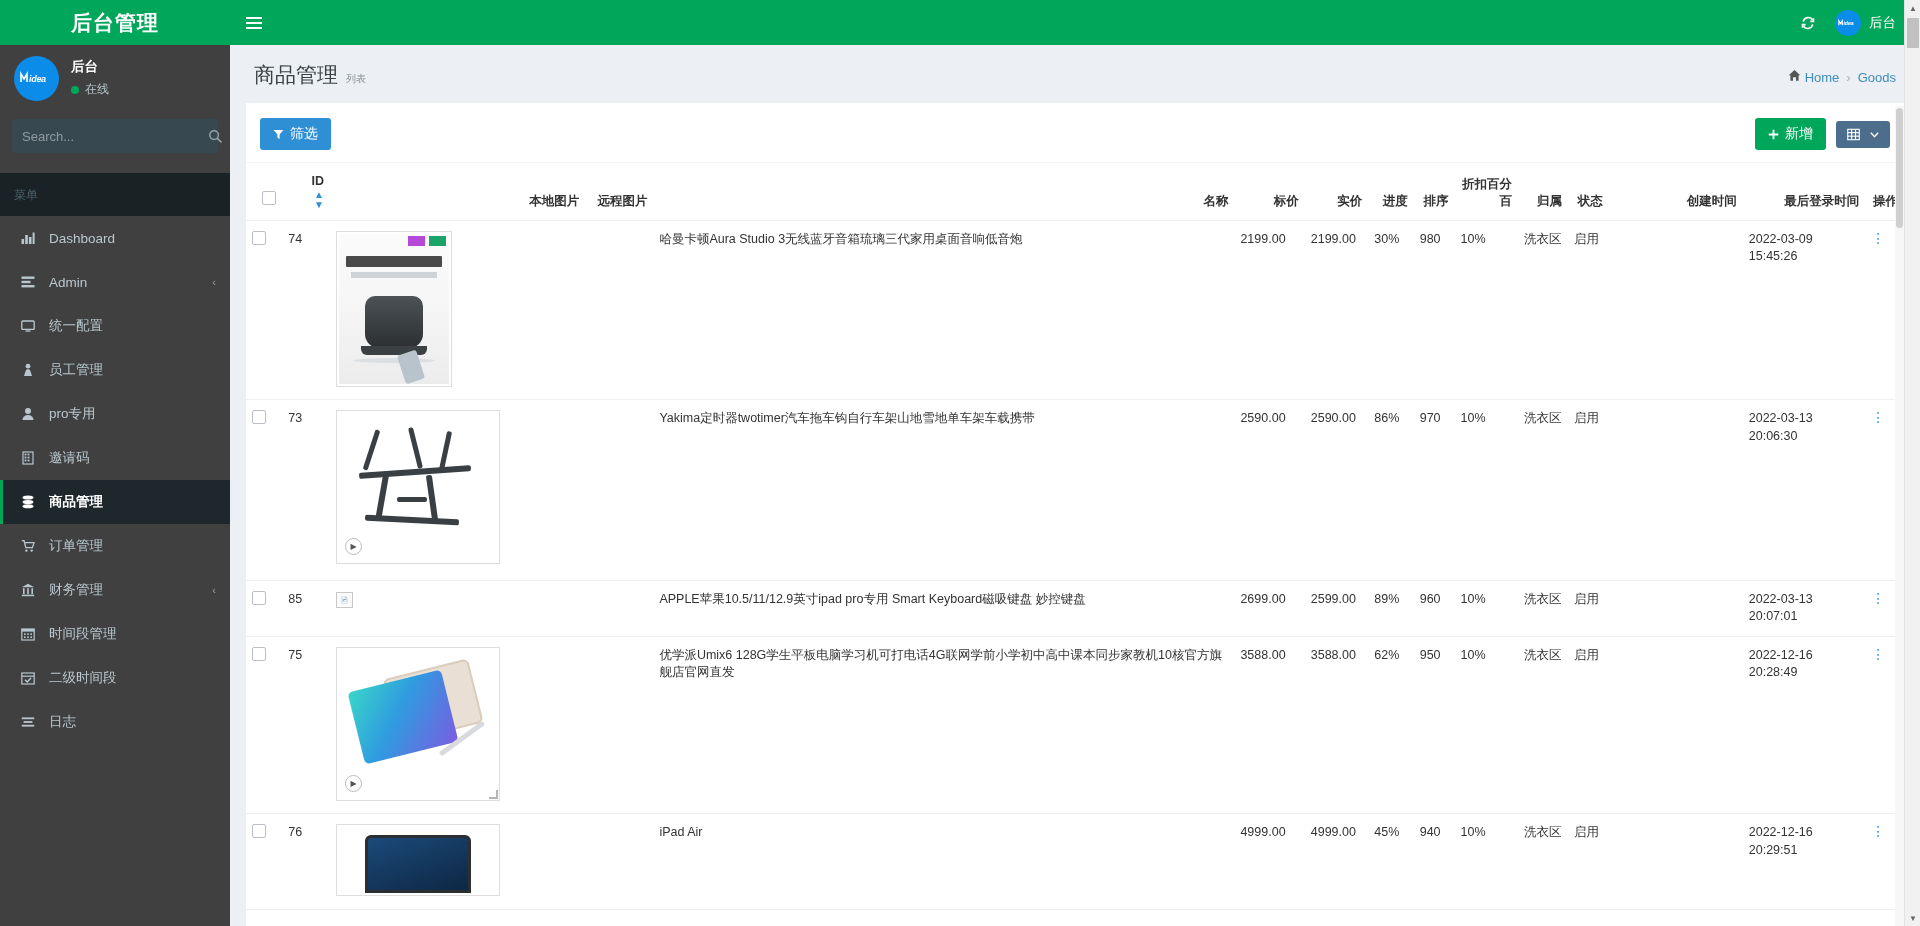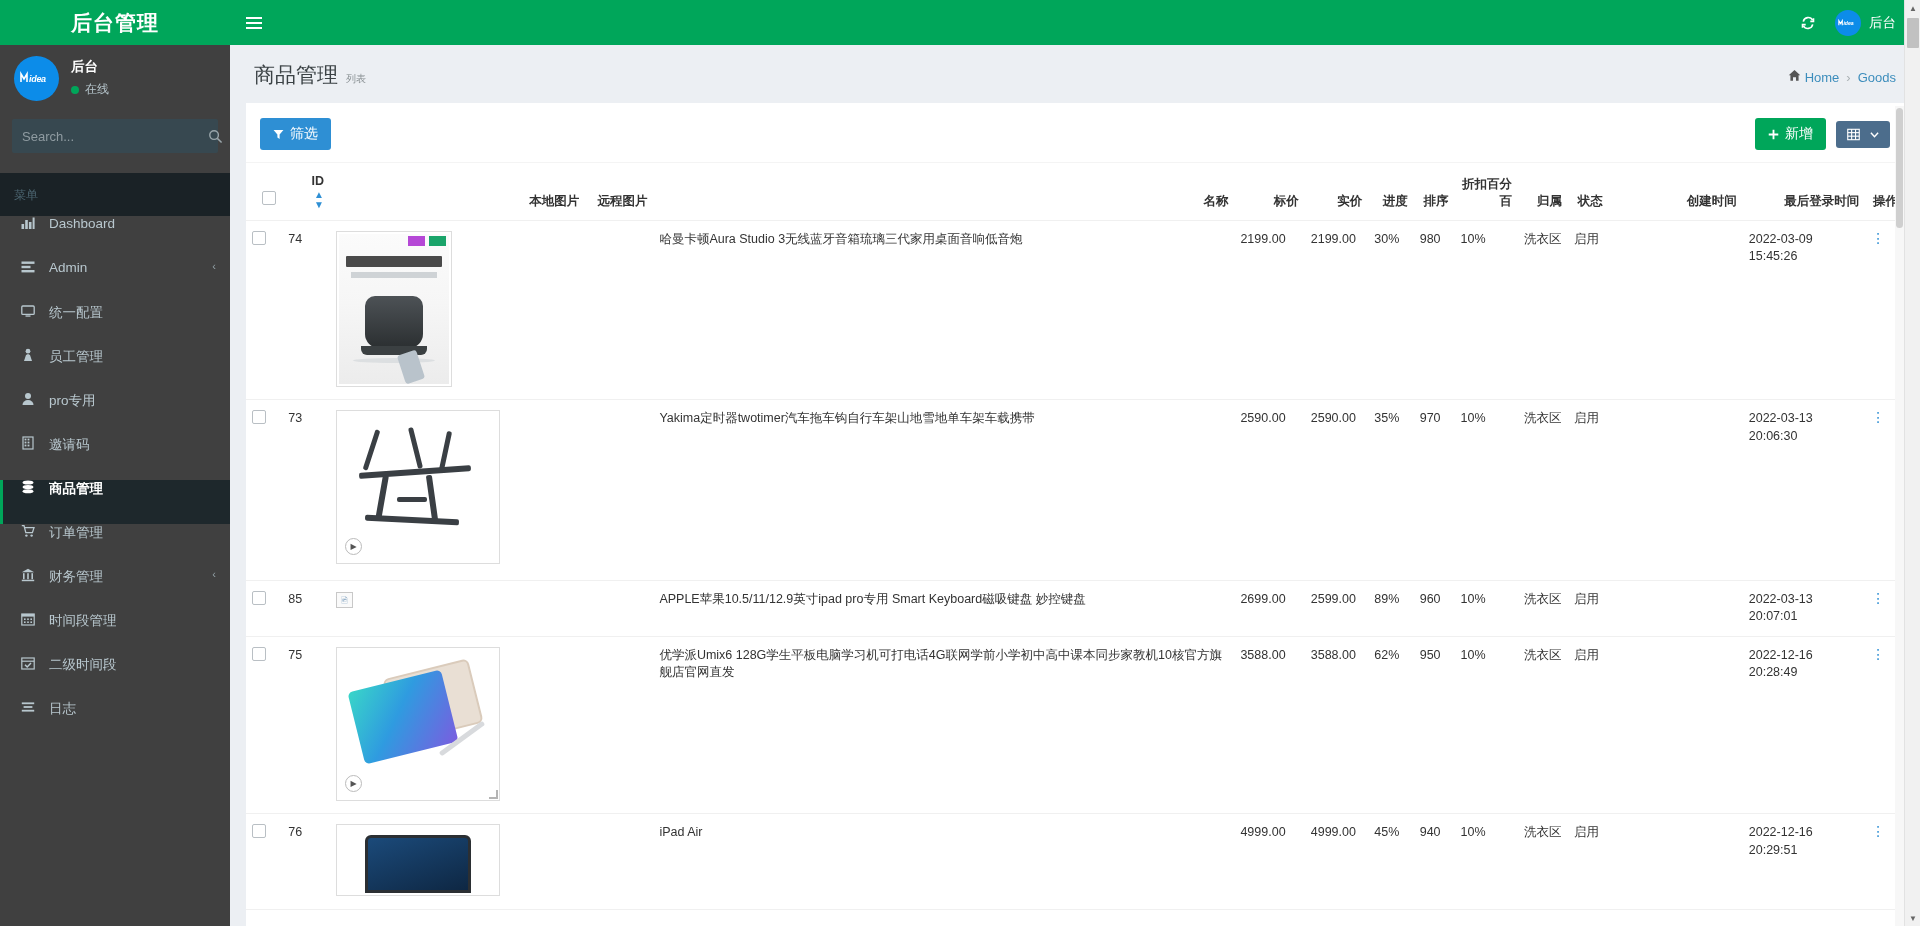--- a/index.html
+++ b/index.html
@@ -57,21 +57,21 @@
     color: #9aa6ab; cursor: pointer; display: flex;
     align-items: center; justify-content: center;
   }
   .menu-header {
     color: #4b646f; font-size: 12px;
     padding: 14px 14px 12px 14px; background: #1a2226;
     margin-top: 12px;
   }
   .menu { list-style: none; flex: 1; overflow-y: auto; }
   .menu li {
-    display: flex; align-items: flex-start;
+    display: flex; align-items: center;
     height: 44px; padding: 0 14px;
     color: #b8c7ce; font-size: 13.5px; cursor: pointer;
     border-left: 3px solid transparent;
     position: relative;
   }
   .menu li .mi {
     width: 22px; display: inline-flex; justify-content: center;
     align-items: center; margin-right: 10px; flex: none;
     font-size: 14px; color: #b8c7ce;
   }
@@ -565,21 +565,21 @@
                       <span class="bar" style="left:40px;top:62px;width:6px;height:46px;transform:rotate(10deg)"></span>
                       <span class="bar" style="left:90px;top:62px;width:6px;height:46px;transform:rotate(-8deg)"></span>
                       <span class="bar" style="left:26px;top:104px;width:94px;height:6px;transform:rotate(3deg)"></span>
                       <span class="bar" style="left:58px;top:84px;width:30px;height:5px"></span>
                       <span class="play-badge">▶</span>
                     </div></div></td>
                 <td></td>
                 <td>Yakima定时器twotimer汽车拖车钩自行车架山地雪地单车架车载携带</td>
                 <td>2590.00</td>
                 <td>2590.00</td>
-                <td>35%</td>
+                <td>86%</td>
                 <td>970</td>
                 <td>10%</td>
                 <td>洗衣区</td>
                 <td>启用</td>
                 <td></td>
                 <td>2022-03-13 20:06:30</td>
                 <td><span class="kebab">⋮</span></td>
               </tr>
               <tr style="height: 48px;">
                 <td><span class="chk"></span></td>

